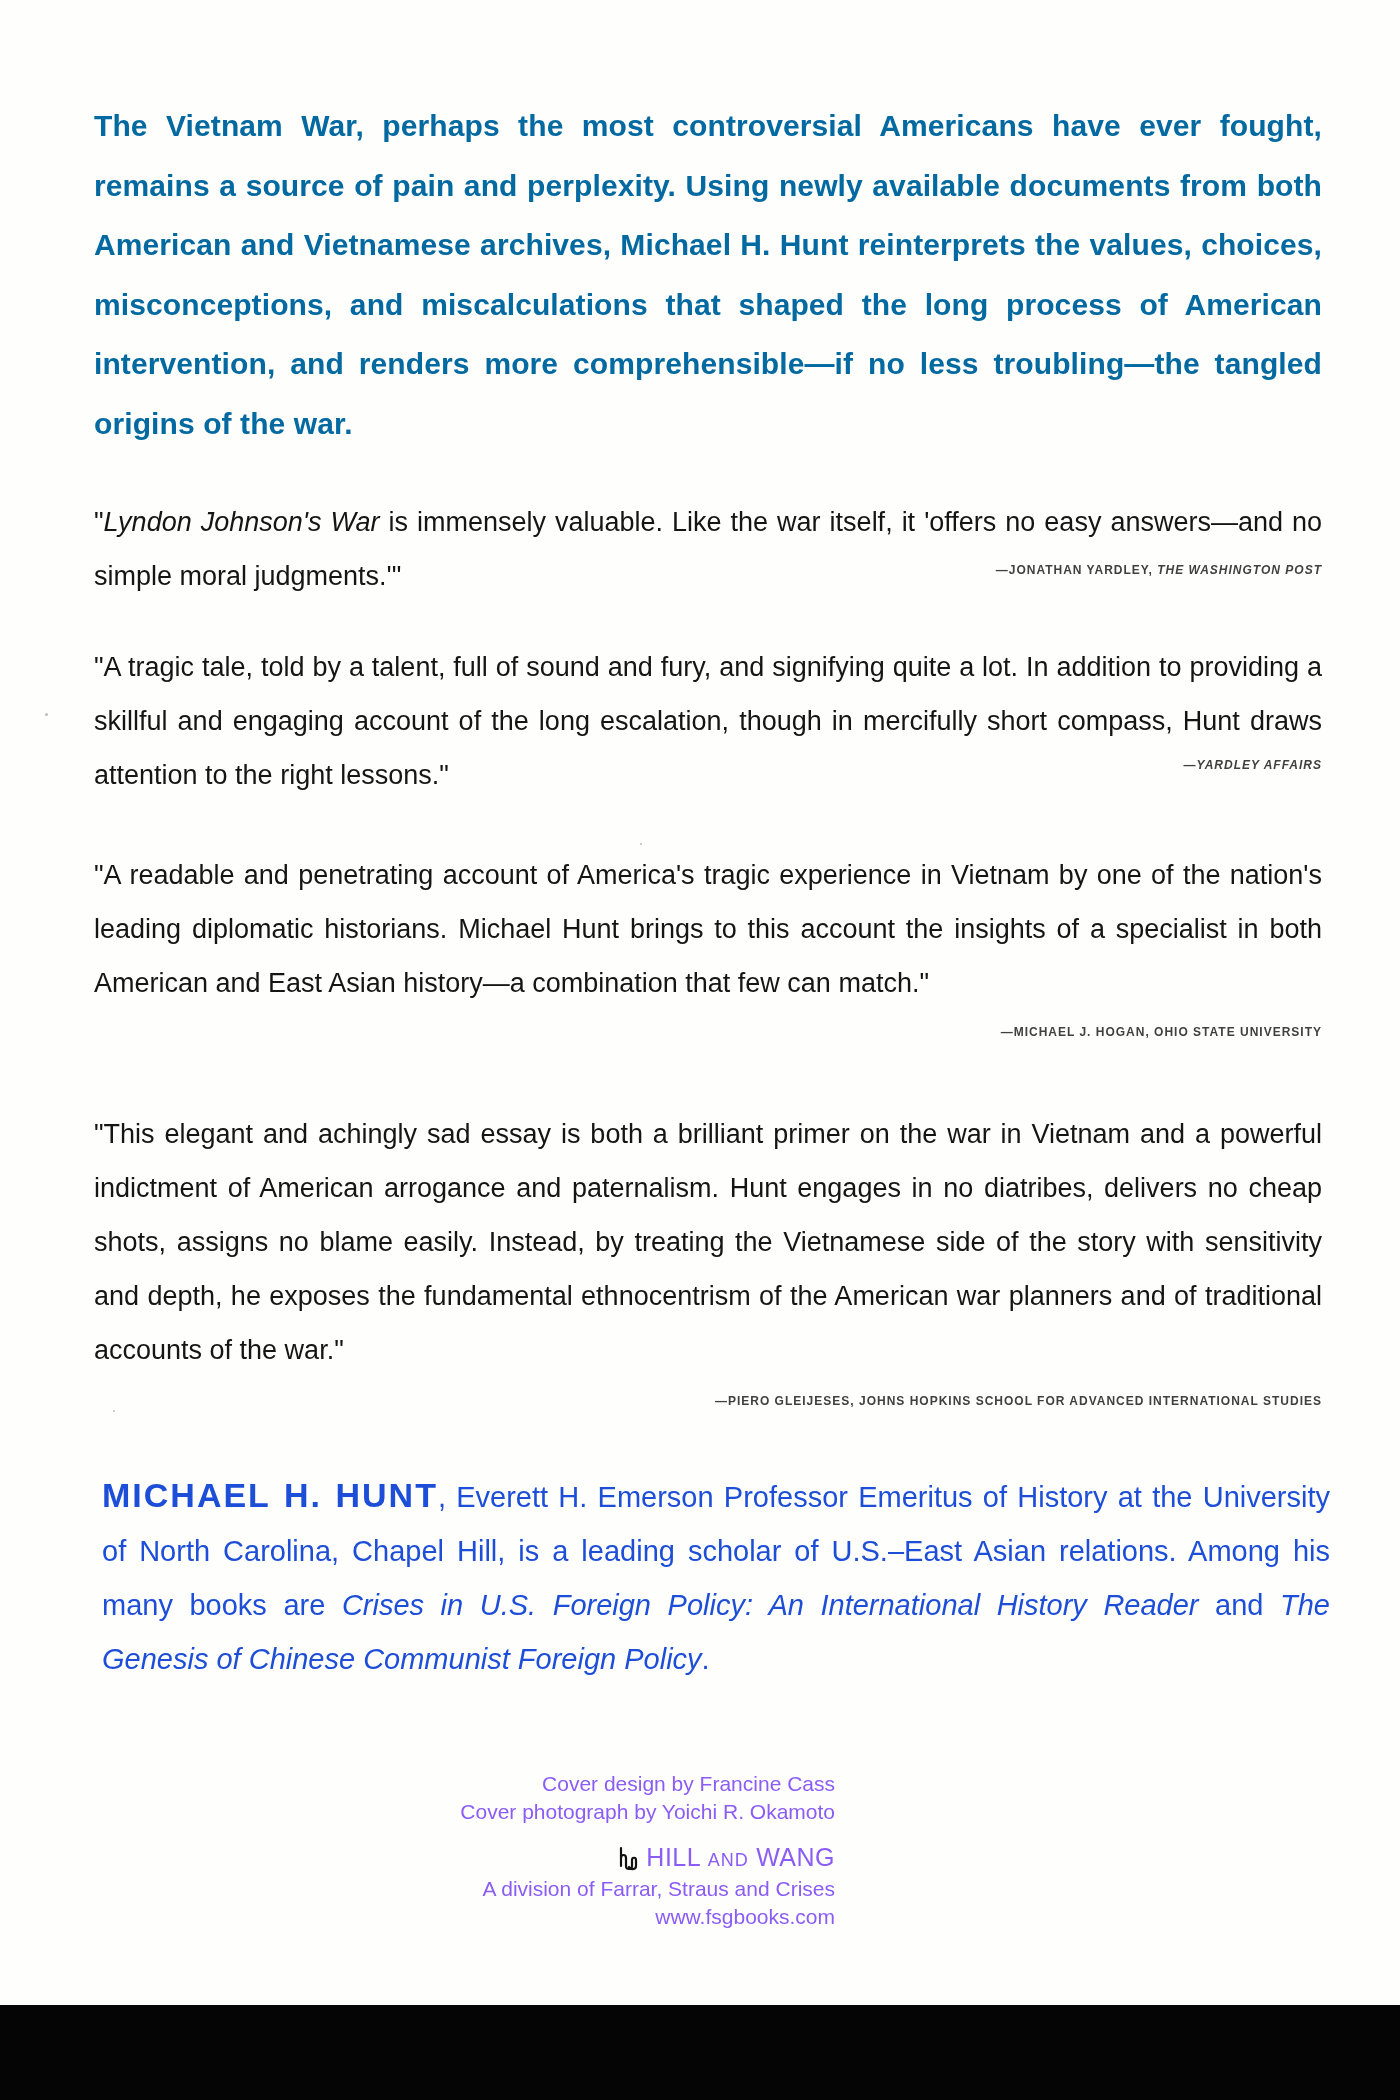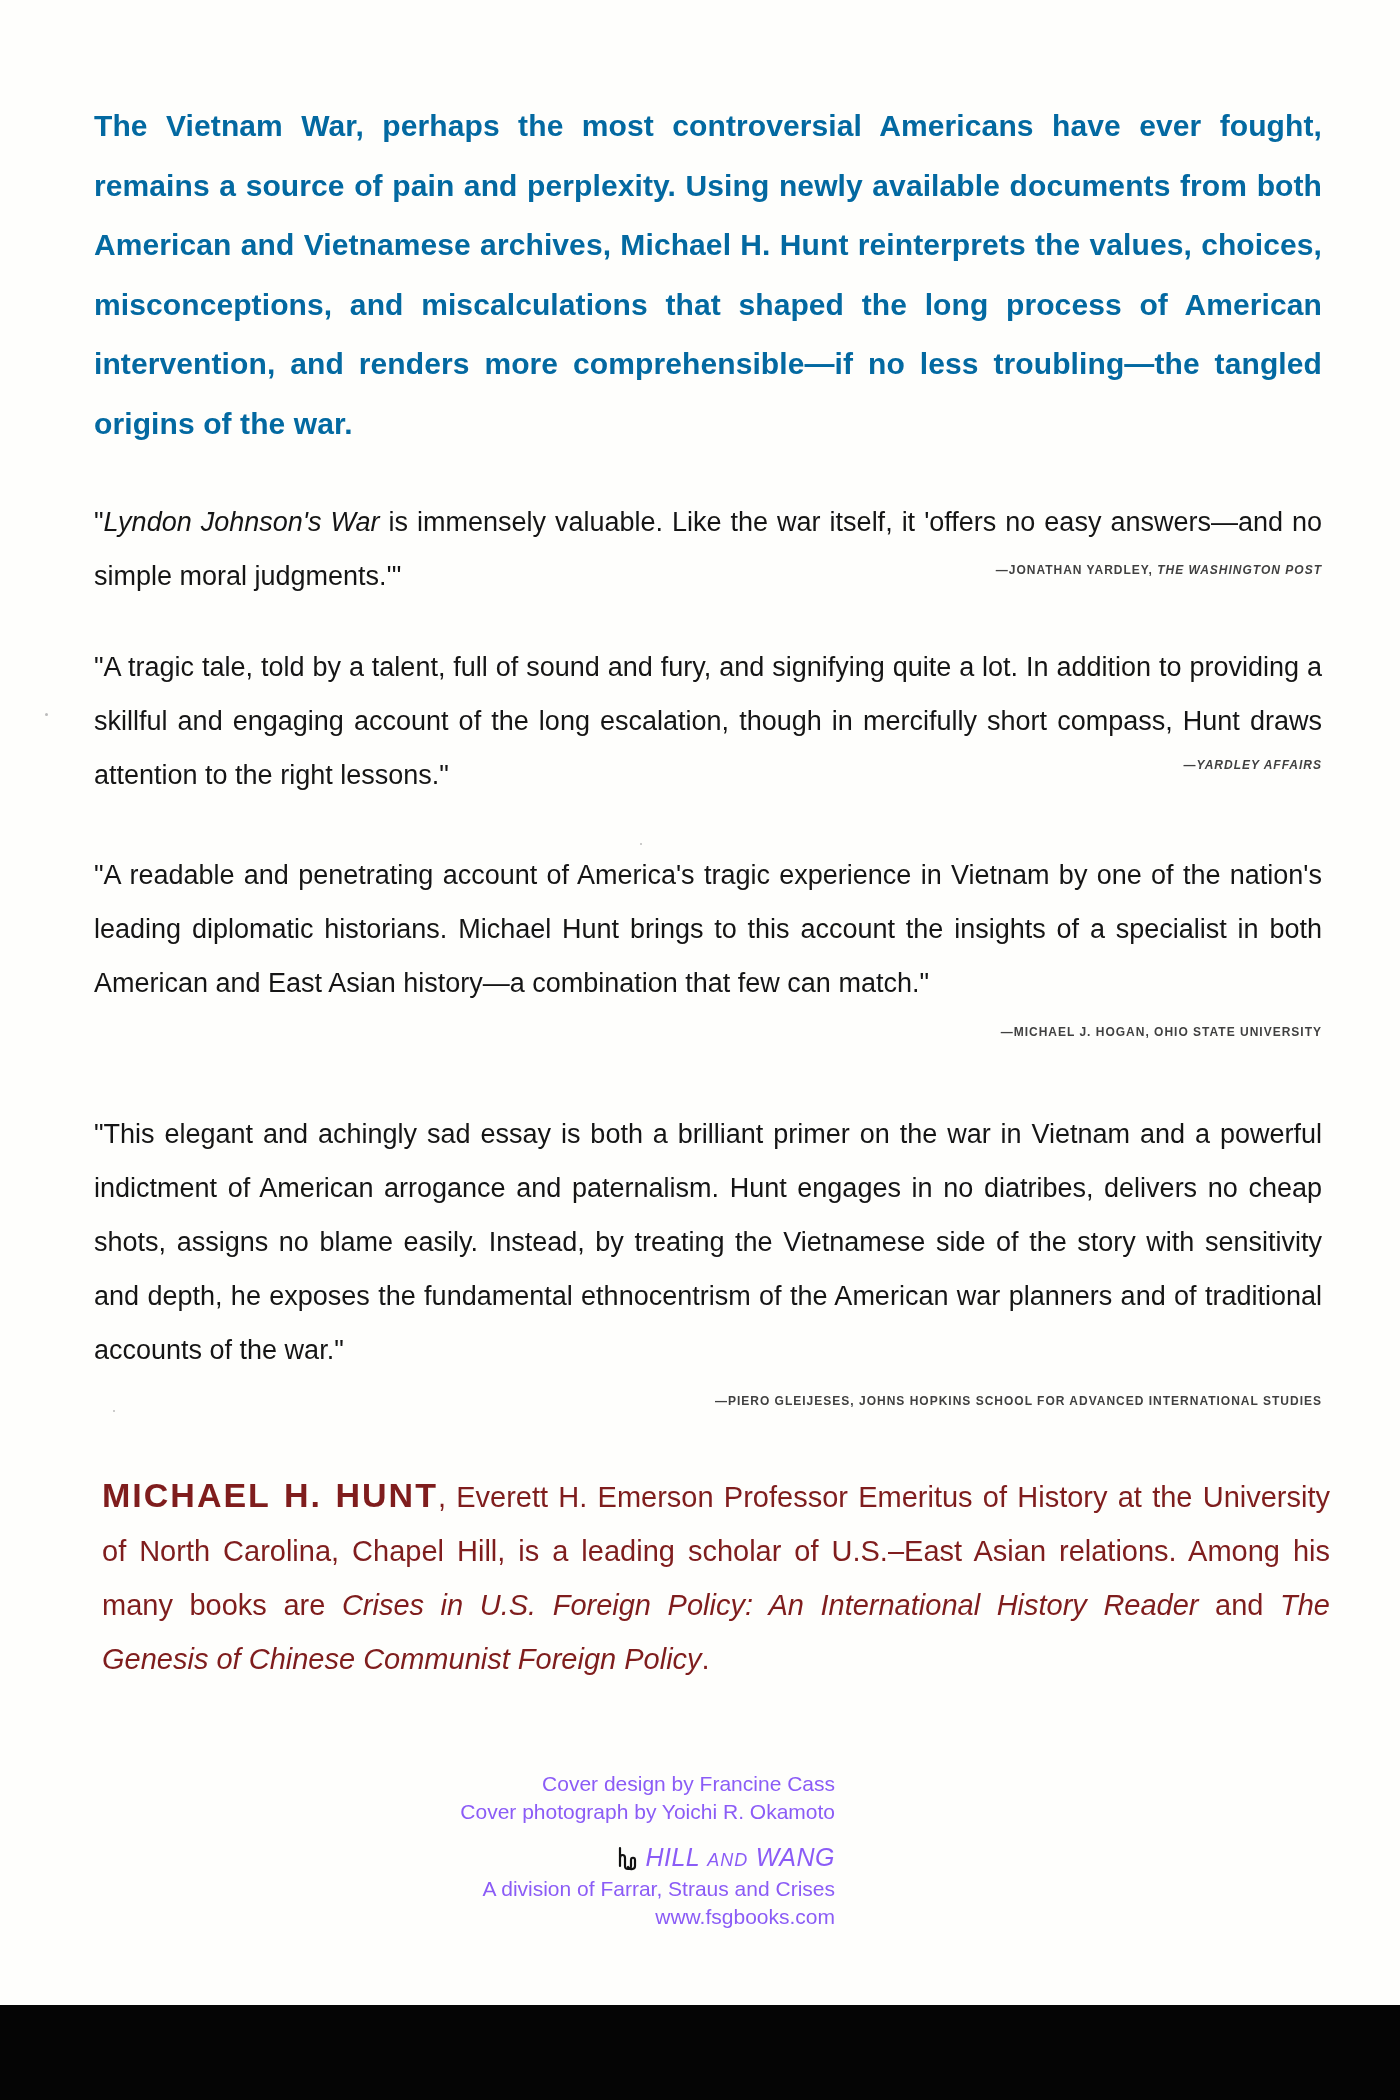--- a/index.html
+++ b/index.html
@@ -68,21 +68,21 @@
     #review-4 .attrib { margin-top: 4px; line-height: 40px; }
 
     .bio {
       position: absolute;
       left: 102px;
       top: 1468px;
       width: 1228px;
       font-size: 29px;
       line-height: 54px;
       text-align: justify;
-      color: #7f1d1d;
+      color: #1d4ed8;
     }
     .bio .name {
       font-weight: bold;
       font-size: 34px;
       letter-spacing: 2px;
     }
     .bio i { font-style: italic; }
 
     .credits {
       position: absolute;
@@ -96,21 +96,20 @@
     .credits .line { display: block; }
     .publisher {
       display: flex;
       justify-content: flex-end;
       align-items: center;
       gap: 8px;
       margin-top: 16px;
       font-size: 25px;
       line-height: 30px;
       letter-spacing: 0.5px;
-      font-style: italic;
     }
     .publisher .small { font-size: 18px; letter-spacing: 1px; }
     .logo { width: 22px; height: 26px; display: inline-block; }
 
     .black-band {
       position: absolute;
       left: 0;
       top: 2005px;
       width: 1400px;
       height: 95px;

